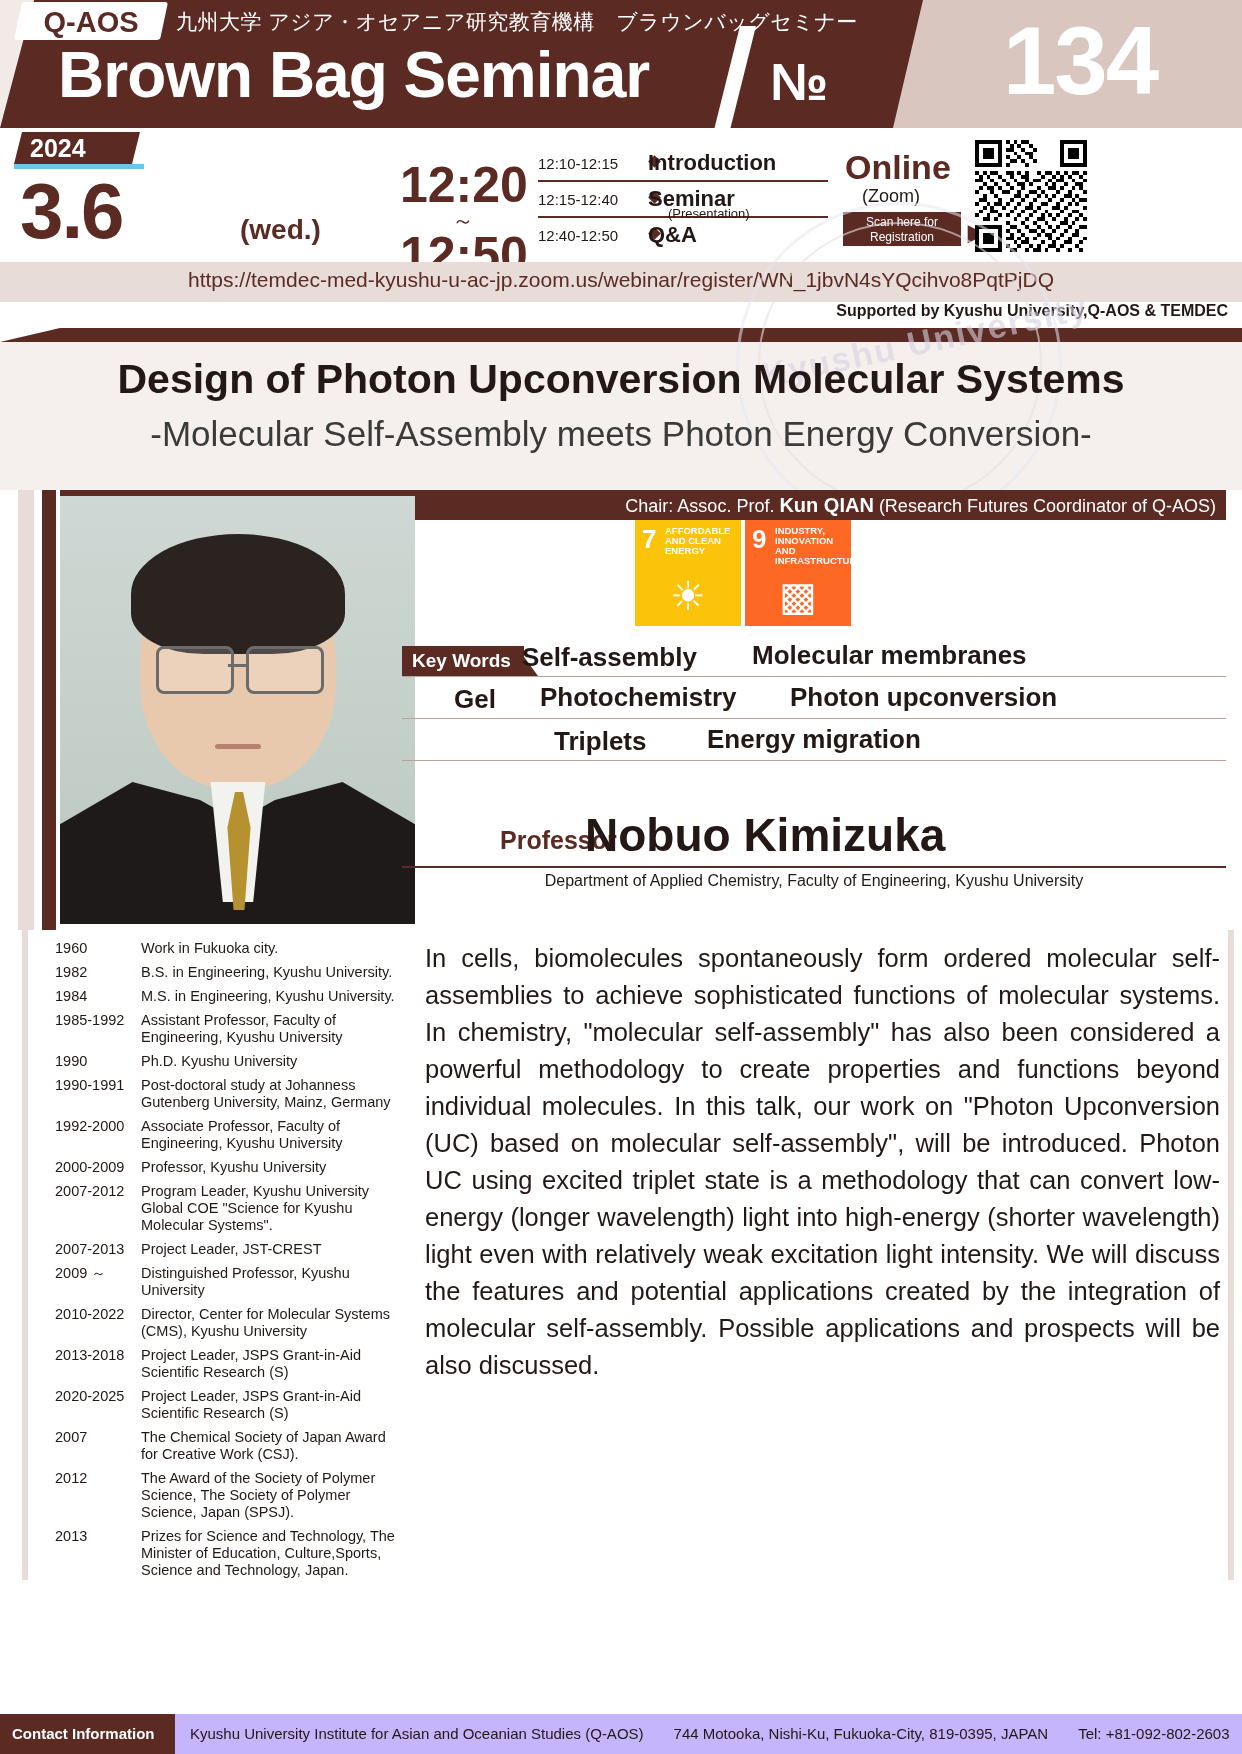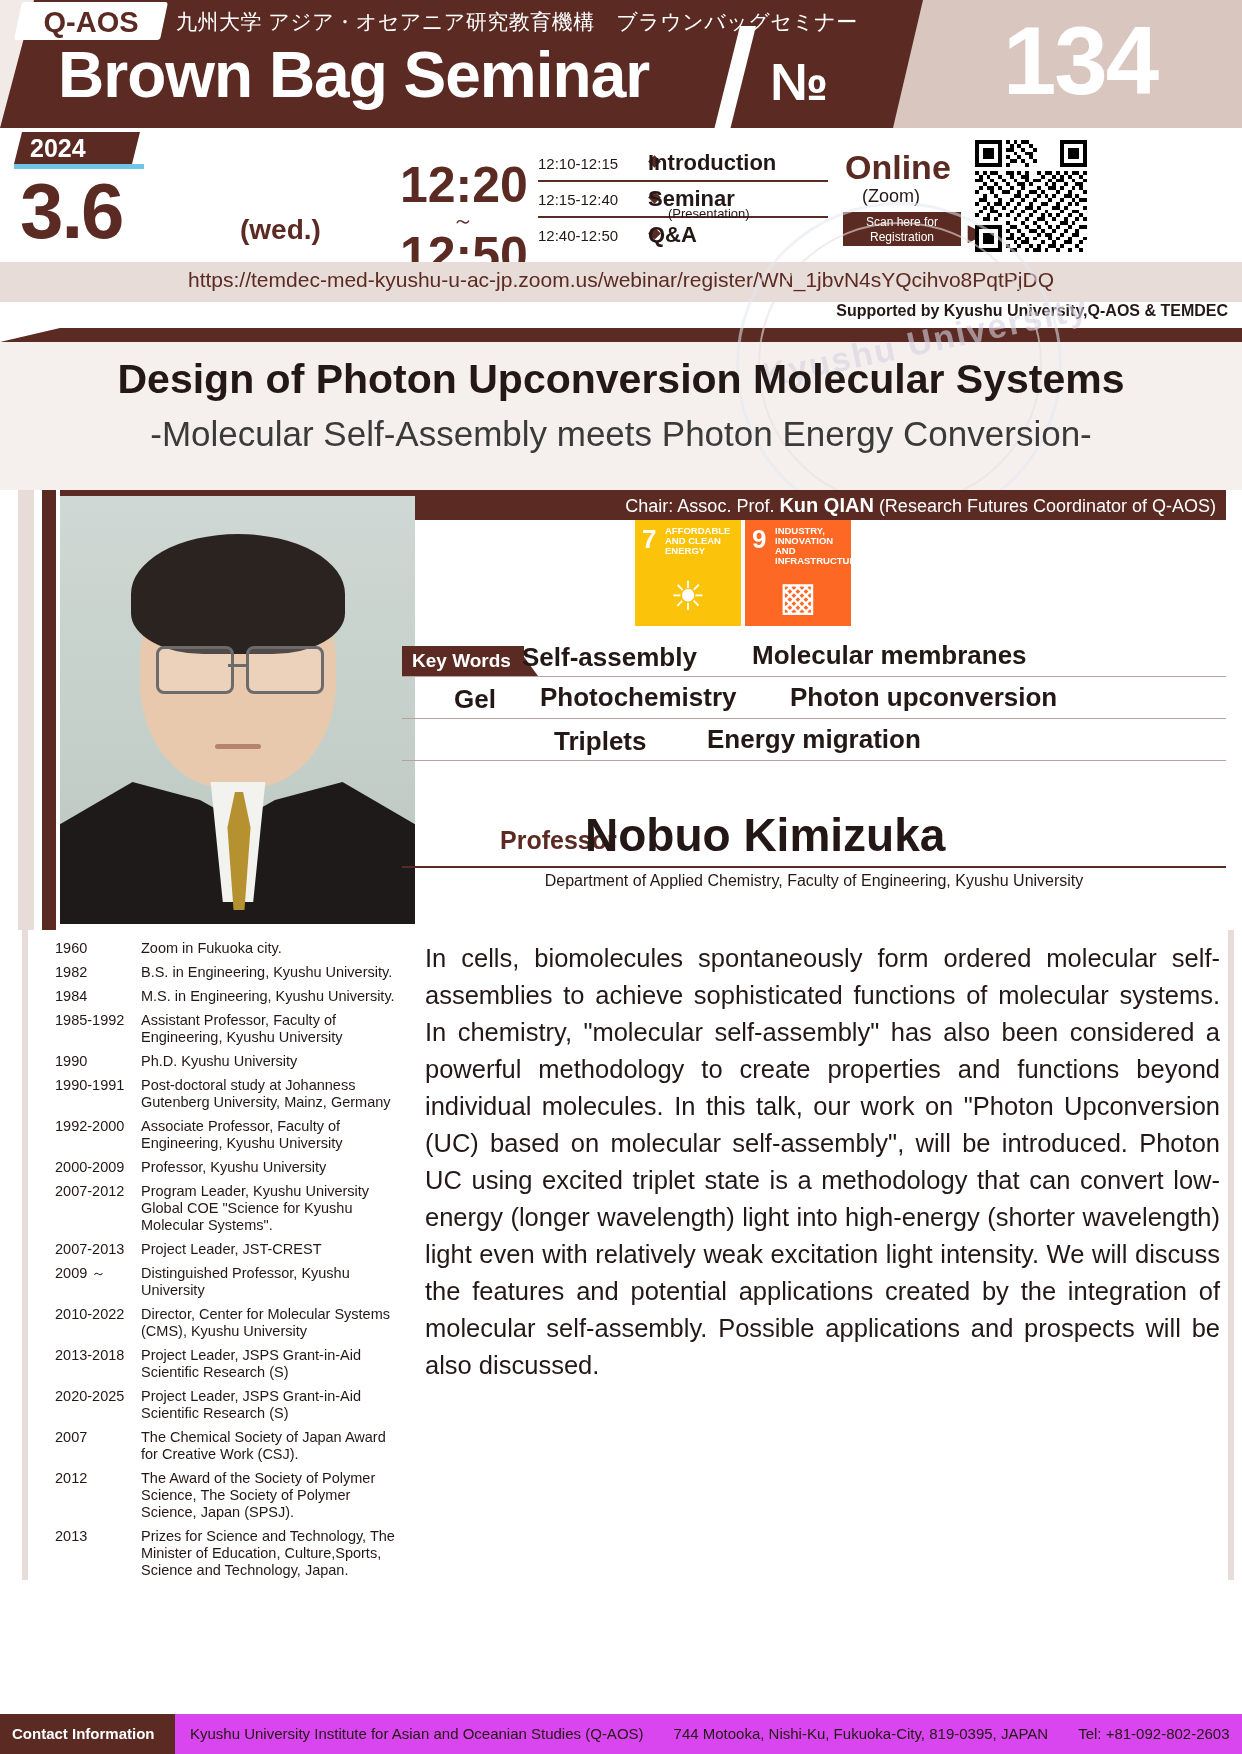--- a/index.html
+++ b/index.html
@@ -117,21 +117,21 @@
   .bodywrap{position:relative;height:650px;background:#ffffff;}
   .cv{position:absolute;left:55px;top:10px;width:345px;font-size:14.5px;line-height:17px;color:#231815;}
   .cv-row{display:flex;margin-bottom:7px;}
   .cv-year{width:86px;flex:0 0 86px;}
   .cv-txt{flex:1;}
   .abstract{position:absolute;left:425px;right:22px;top:10px;font-size:25.5px;line-height:37px;color:#231815;text-align:justify;}
   .vsep{position:absolute;left:22px;top:0;width:6px;height:650px;background:#e7dcd8;}
   .vsep2{position:absolute;right:8px;top:0;width:6px;height:650px;background:#e7dcd8;}
 
   
-  .footer{position:absolute;left:0;bottom:0;width:1242px;height:40px;background:#d946ef;}
+  .footer{position:absolute;left:0;bottom:0;width:1242px;height:40px;background:#c4b5fd;}
   .footer-tab{position:absolute;left:0;top:0;width:175px;height:40px;background:#5b2b23;}
   .footer-tab span{position:absolute;left:12px;top:11px;color:#ffffff;font-size:15px;font-weight:bold;}
   .footer-text{position:absolute;left:190px;top:11px;font-size:15px;color:#231815;}
 </style>
 </head>
 <body>
 
 <div class="page">
 
   <div class="header">
@@ -479,21 +479,21 @@
     <div class="affil">Department of Applied Chemistry, Faculty of Engineering, Kyushu University</div>
   </div>
 
   <div class="bodywrap">
     <div class="vsep"></div>
     <div class="vsep2"></div>
 
     <div class="cv">
       <div class="cv-row">
           <span class="cv-year">1960</span>
-          <span class="cv-txt">Zoom in Fukuoka city.</span>
+          <span class="cv-txt">Work in Fukuoka city.</span>
         </div>
       <div class="cv-row">
           <span class="cv-year">1982</span>
           <span class="cv-txt">B.S. in Engineering, Kyushu University.</span>
         </div>
       <div class="cv-row">
           <span class="cv-year">1984</span>
           <span class="cv-txt">M.S. in Engineering, Kyushu University.</span>
         </div>
       <div class="cv-row">

